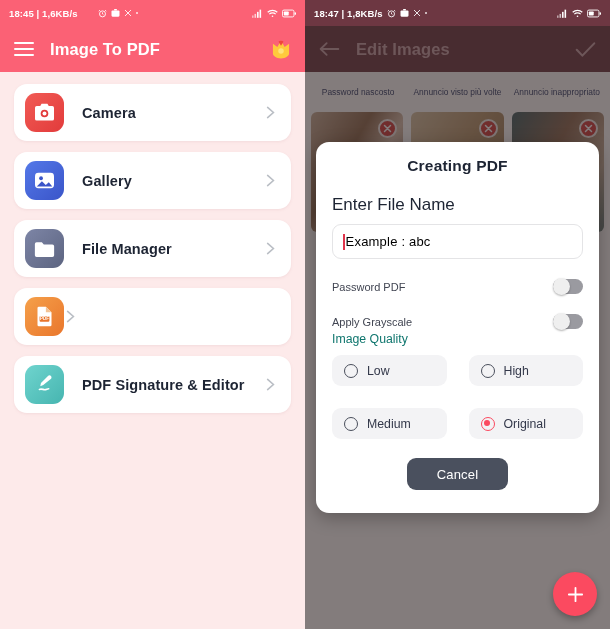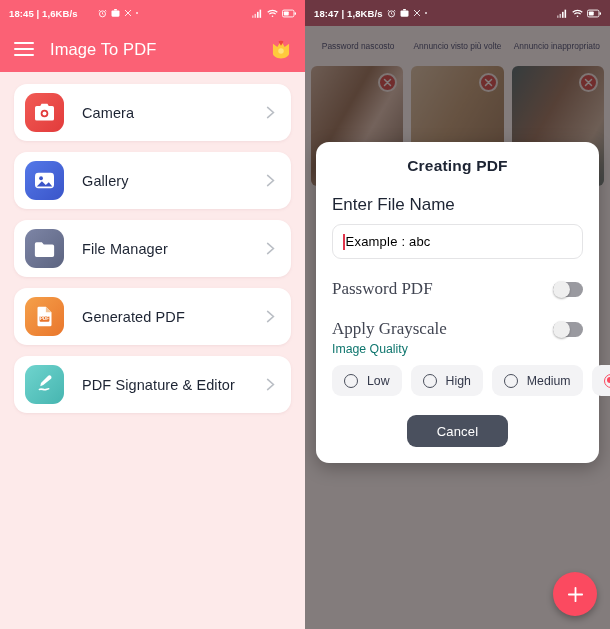--- a/index.html
+++ b/index.html
@@ -31,42 +31,42 @@
   .sb-ico svg { display:block; }
   .dotmini { width:2px; height:2px; border-radius:50%; background:#fff; opacity:.85; }
 
   
   .appbar {
     height:46px; display:flex; align-items:center;
     padding:0 14px; gap:16px;
   }
   .appbar.left-ab  { background:#FB6175; }
   .appbar.right-ab { background:#6D3742; }
-  .appbar-title { font-size:16.5px; color:#ffffff; font-weight:400; letter-spacing:.1px; }
+  .appbar-title { font-size:16.5px; color:#ffffff; font-weight:700; letter-spacing:.1px; }
   .appbar.right-ab .appbar-title { color:#C9A2A9; }
   .ab-spacer { flex:1; }
   .hamburger { width:20px; display:flex; flex-direction:column; gap:4px; cursor:pointer; }
   .hamburger i { display:block; height:1.8px; background:#fff; border-radius:2px; }
   .crown-badge { width:20px; height:21px; position:relative; }
 
   
   .card-list { padding:12px 14px 0 14px; display:flex; flex-direction:column; gap:11px; }
   .card {
     background:#ffffff; border-radius:13px; height:57px;
     display:flex; align-items:center; padding:0 14px 0 11px;
     box-shadow:0 1px 3px rgba(180,120,130,.13);
     cursor:pointer;
   }
   .card-icon {
     width:39px; height:39px; border-radius:11px; flex:none;
     display:flex; align-items:center; justify-content:center;
   }
   .card-label {
     flex:1; margin-left:18px; font-size:14.5px; color:#1D2433;
-    font-weight:400; letter-spacing:.1px;
+    font-weight:700; letter-spacing:.1px;
   }
   .chev { width:13px; height:13px; flex:none; opacity:.45; }
 
   
   .ad-row {
     display:flex; height:38px; align-items:center;
     padding:2px 4px 0 4px; gap:1px;
   }
   .ad-cell {
     flex:1; text-align:center; font-size:8.4px; line-height:11px;
@@ -98,55 +98,55 @@
     width:44px; height:44px; border-radius:50%;
     background:#FB4A60; display:flex; align-items:center; justify-content:center;
     box-shadow:0 3px 7px rgba(0,0,0,.3); cursor:pointer;
   }
 
   
   .dialog {
     position:absolute; left:11px; right:11px; top:142px;
     background:#ffffff; border-radius:13px;
     box-shadow:0 5px 18px rgba(0,0,0,.28);
-    padding:15px 16px 16px 16px;
+    padding:15px 16px 23px 16px;
   }
   .dlg-title {
     text-align:center; font-size:15.5px; font-weight:bold;
     color:#1D2433; letter-spacing:.2px; margin-bottom:20px;
   }
   .dlg-field-label {
     font-size:17px; color:#1D2433; font-weight:500; margin-bottom:9px;
   }
   .dlg-input {
     height:35px; border:1px solid #E4E4E6; border-radius:9px;
     display:flex; align-items:center; padding:0 10px; background:#fff;
     cursor:text;
   }
   .caret { width:1.6px; height:16px; background:#E0344B; margin-right:1px; }
   .dlg-placeholder { font-size:13px; color:#000000; letter-spacing:.2px; }
 
   .dlg-toggle-row {
     display:flex; align-items:center; justify-content:space-between;
     margin-top:20px;
   }
-  .dlg-toggle-label { font-size:17px; color:#414552;font-family:Liberation Serif, serif; }
+  .dlg-toggle-label { font-size:11px; color:#414552; }
   .switch {
     width:30px; height:15px; border-radius:9px; background:#9A9AA0;
     position:relative; cursor:pointer;
   }
   .switch .knob {
     position:absolute; left:0px; top:-1px; width:17px; height:17px;
     border-radius:50%; background:#EFEFEF;
     box-shadow:0 1px 2px rgba(0,0,0,.3);
   }
   .dlg-section-label {
     font-size:12.3px; color:#0f766e; margin-top:3px; margin-bottom:9px;
   }
-  .radio-grid { display:grid; grid-template-columns:1fr 1fr 1fr 1fr; gap:9px; }
+  .radio-grid { display:grid; grid-template-columns:1fr 1fr; gap:22px; }
   .radio-cell {
     background:#F3F3F5; border-radius:9px; height:31px;
     display:flex; align-items:center; padding:0 12px; gap:9px; cursor:pointer;
   }
   .radio-mark {
     width:14px; height:14px; border-radius:50%; flex:none;
     border:1.7px solid #4A4F5C; position:relative;
   }
   .radio-cell.sel .radio-mark { border-color:#FB4A60; }
   .radio-cell.sel .radio-mark:after {
@@ -279,21 +279,20 @@
 
     <div class="card">
       <div class="card-icon" style="background:linear-gradient(135deg,#F5A04A,#E9762C)">
         <svg width="19" height="21" viewBox="0 0 20 24" fill="#fff">
             <path d="M2 2.4A1.6 1.6 0 0 1 3.6.8h8L18 7.2v14.4a1.6 1.6 0 0 1-1.6 1.6H3.6A1.6 1.6 0 0 1 2 21.6z"></path>
             <path d="M11.6.8 18 7.2h-6.4z" fill="#F3C394"></path>
             <rect x="4.4" y="11.4" width="11.2" height="6.6" rx="1.2" fill="#E9762C"></rect>
             <text x="10" y="16.5" font-size="5.1" font-family="Liberation Sans, sans-serif" font-weight="bold" fill="#fff" text-anchor="middle">PDF</text>
           </svg>
       </div>
-      <div class="card-label">Generated PDF</div>
       <svg class="chev" viewBox="0 0 12 18" fill="none" stroke="#66707E" stroke-width="2.2" stroke-linecap="round">
           <path d="M2 2l8 7-8 7"></path>
         </svg>
     </div>
 
     <div class="card">
       <div class="card-icon" style="background:linear-gradient(135deg,#6FD4CE,#46B5B0)">
         <svg width="20" height="21" viewBox="0 0 22 24" fill="#fff">
             <path d="M14.4 2.2c1.2-1 2.8-.8 3.6.4.8 1.2.4 2.7-.8 3.5L9 12.6 5.6 14l.8-3.6z"></path>
             <path d="M4.6 17.6c2.4-1.2 4.2.4 6.2.4 1.8 0 2.8-1.1 4.4-1.1" stroke="#fff" stroke-width="1.9" fill="none" stroke-linecap="round"></path>
@@ -352,20 +351,30 @@
       <span class="sb-ico">
         <svg width="14" height="9" viewBox="0 0 20 11" fill="none">
             <rect x="0.6" y="0.6" width="16.5" height="9.8" rx="2.2" stroke="#fff" stroke-width="1.3"></rect>
             <rect x="2.6" y="2.6" width="7" height="5.8" rx="1" fill="#fff"></rect>
             <rect x="18" y="3.6" width="2" height="3.8" rx="1" fill="#fff"></rect>
           </svg>
       </span>
     </span>
   </div>
 
+  <div class="appbar right-ab">
+    <svg width="21" height="16" viewBox="0 0 26 18" fill="none" stroke="#C9A2A9" stroke-width="2.2" stroke-linecap="round" stroke-linejoin="round">
+        <path d="M9.5 1.8 2 9l7.5 7.2M2 9h22"></path>
+      </svg>
+    <div class="appbar-title">Edit Images</div>
+    <div class="ab-spacer"></div>
+    <svg width="21" height="17" viewBox="0 0 24 18" fill="none" stroke="#C9A2A9" stroke-width="2.4" stroke-linecap="round" stroke-linejoin="round">
+        <path d="M2 9.4 8.4 16 22 2"></path>
+      </svg>
+  </div>
 
   <div class="ad-row">
     <div class="ad-cell">Password nascosto</div>
     <div class="ad-cell">Annuncio visto più volte</div>
     <div class="ad-cell">Annuncio inappropriato</div>
   </div>
 
   <div class="thumb-strip">
     <div class="thumb">
       <div class="thumb-img" style="background:linear-gradient(120deg,#C8B09A 0%,#8E6A4E 38%,#D9C0AE 60%,#6E5946 100%)"></div>

